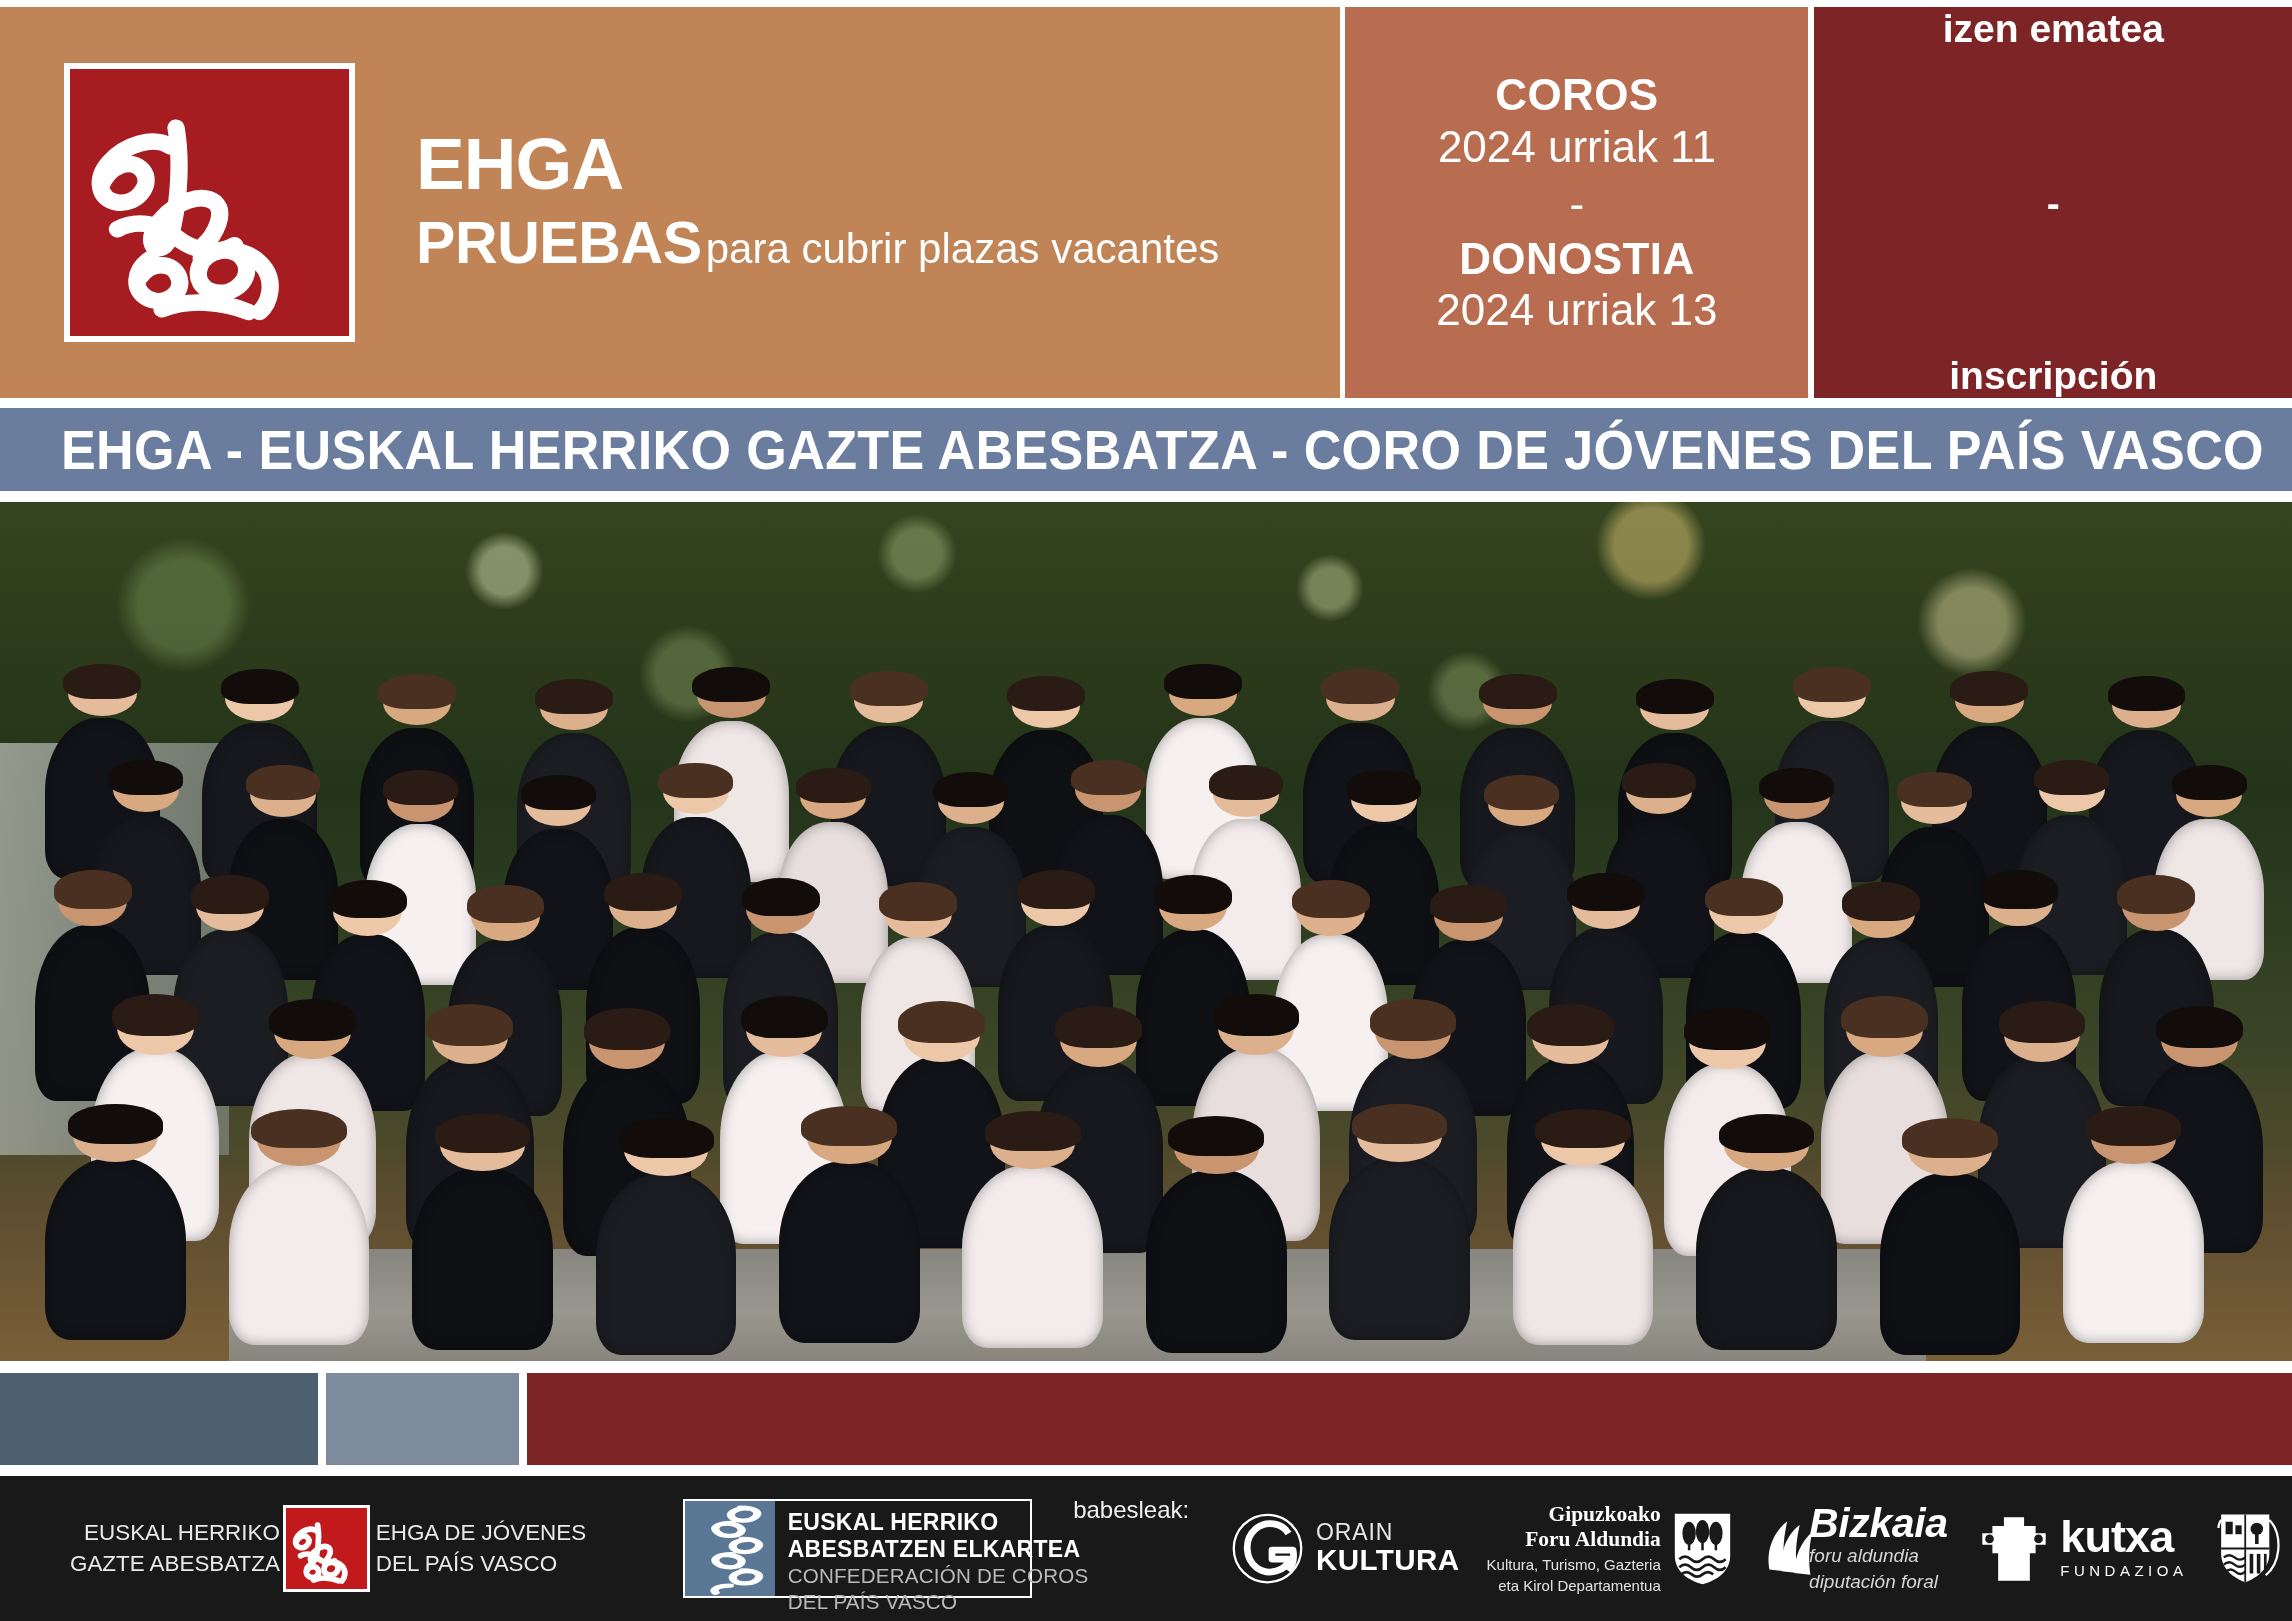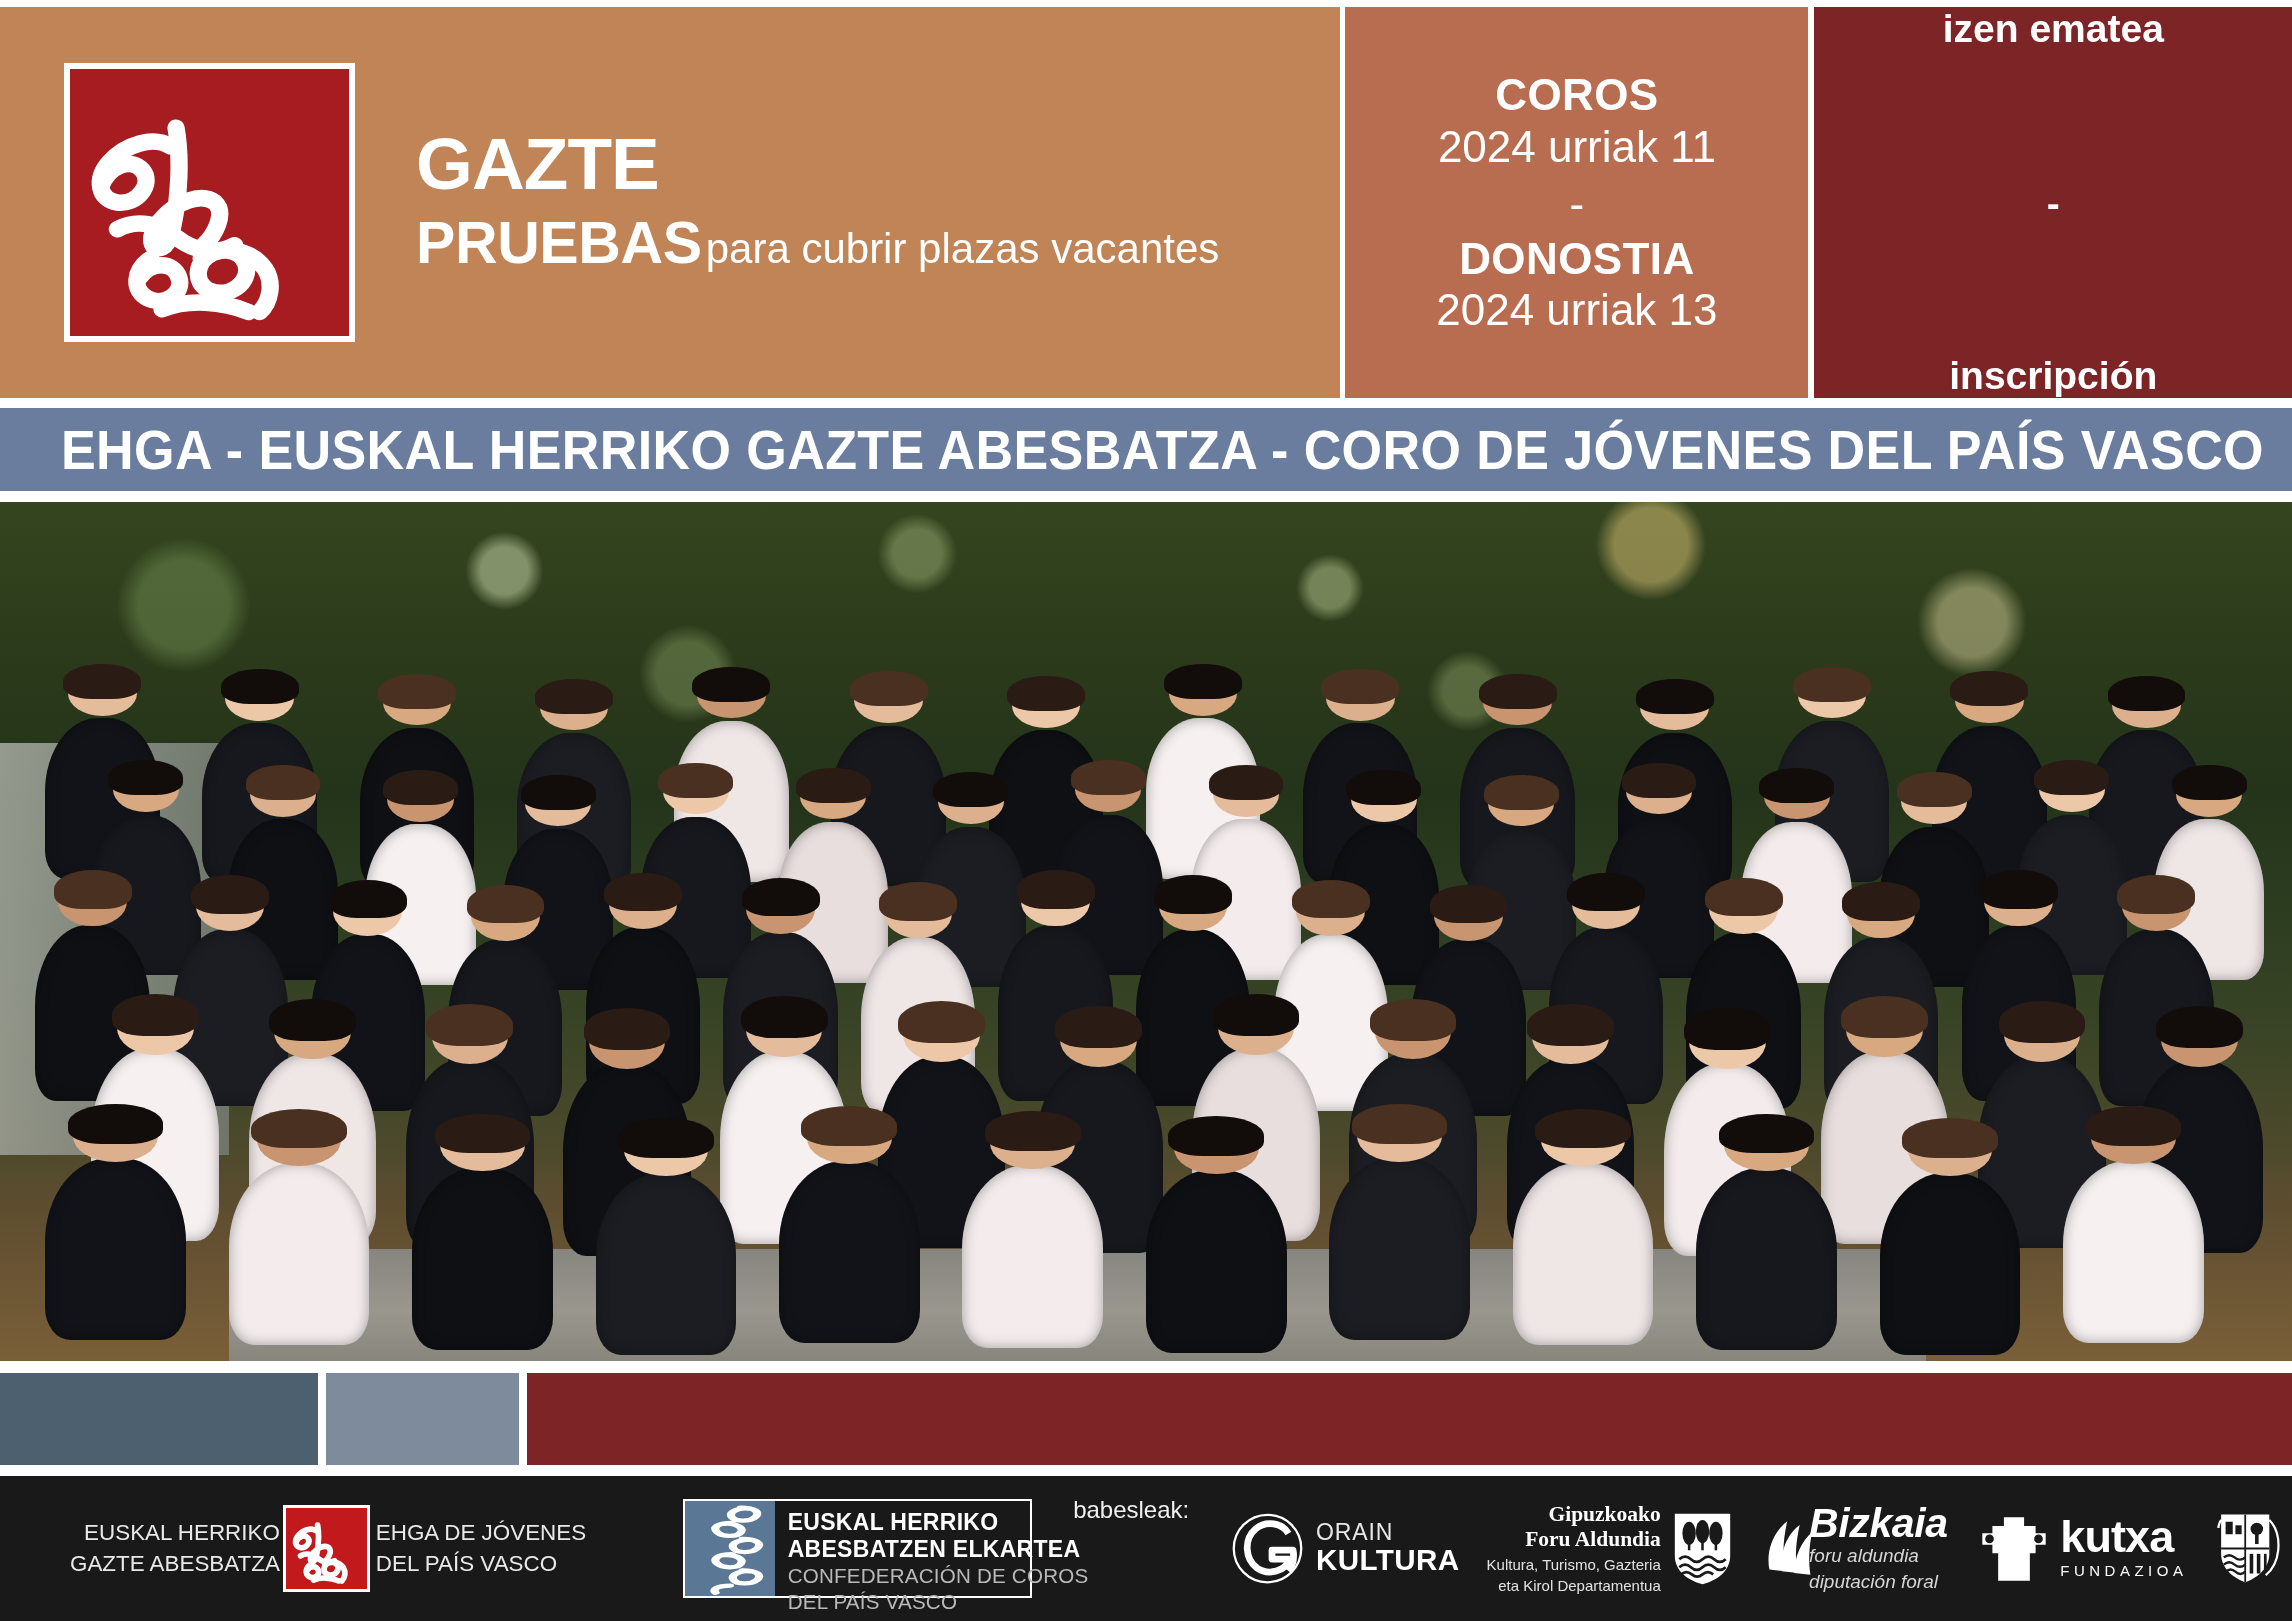--- a/index.html
+++ b/index.html
@@ -182,21 +182,21 @@
             <path d="M38 22 C40 34 39 48 37 58 C36 64 34 68 31 67 C28 66 29 60 33 56 C38 50 47 46 52 50 C56 54 52 62 48 66"></path>
             <path d="M17 60 C24 56 32 58 38 63 C44 68 52 70 59 66"></path>
             <path d="M25 78 C29 72 37 72 39 78 C41 84 34 89 28 86 C22 83 23 75 29 71"></path>
             <path d="M47 71 C52 66 61 67 63 73 C65 80 57 86 50 83 C44 80 45 72 51 69 C58 66 66 69 70 75 C73 80 72 87 68 91"></path>
             <path d="M33 90 C42 86 55 87 64 91"></path>
           </g>
         </svg>
       </div>
 
       <div class="hdr-text">
-        <div class="t-ehga">GAZTE</div>
+        <div class="t-ehga">EHGA</div>
         <div class="t-prueba-line">
           <span class="t-pruebas">PRUEBAS</span>
           <span class="t-sub2">para cubrir plazas vacantes</span>
         </div>
       </div>
     </div>
 
     <div class="hdr-dates">
       <div class="d-city">COROS</div>
       <div class="d-date">2024 urriak 11</div>

